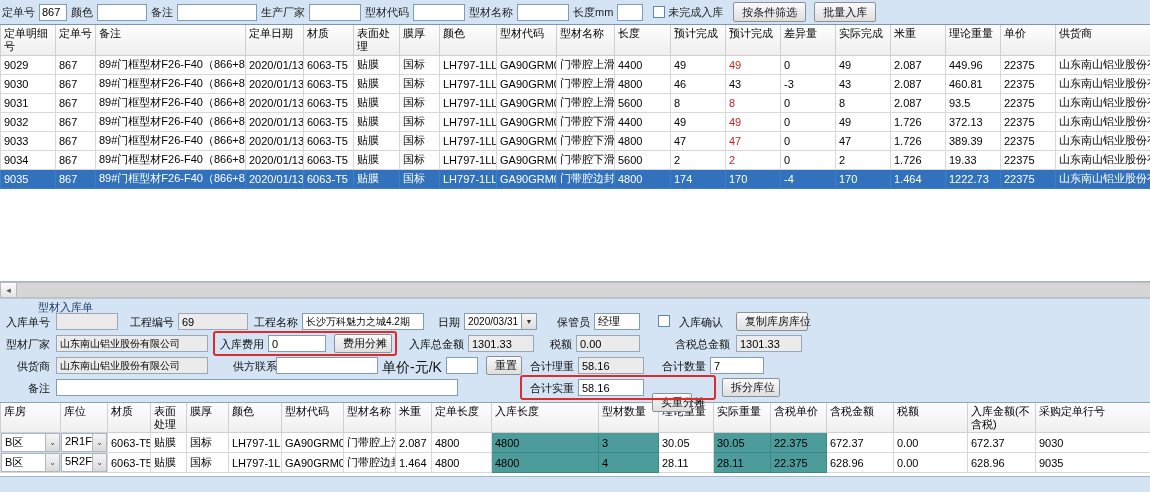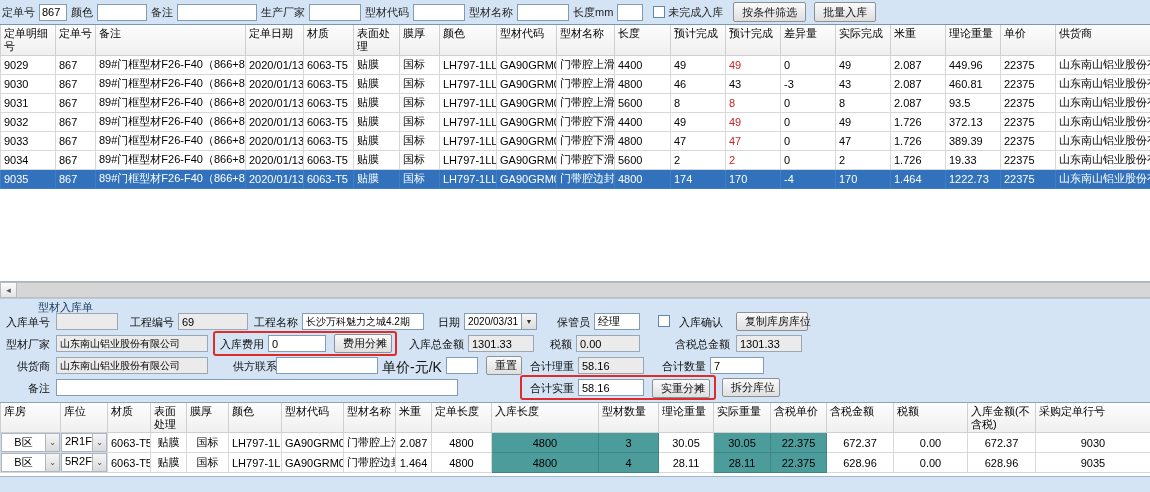--- a/index.html
+++ b/index.html
@@ -54,21 +54,21 @@
   .panel .pbtn{position:absolute;height:19px;}
   .dd-btn{position:absolute;width:15px;height:17px;border:1px solid #7f9db9;border-left:none;
           background:linear-gradient(#f6f6f6,#dcdcdc);font-size:7px;color:#333;
           display:flex;align-items:center;justify-content:center;}
   .blue-lbl{color:#3465a4;}
   .ann-box{position:absolute;border:2px solid var(--ann);border-radius:3px;pointer-events:none;}
 
   
   #receipt-grid-wrap{height:75px;background:#fff;border-top:1px solid #8aa5c0;}
   #receipt-table th{height:28px;}
-  #receipt-table td{height:18px;text-align:center;}
+  #receipt-table td{height:18px;}
   #receipt-table td.teal{background:var(--teal);border-color:#3f8686;}
   #receipt-table td.combo{padding:0;}
   .combo-inner{display:flex;height:100%;align-items:stretch;border:1px solid #a8b8c8;background:#fff;}
   .combo-inner .cv{flex:1;padding:1px 3px;overflow:hidden;white-space:nowrap;}
   .combo-inner .ca{width:14px;background:linear-gradient(#f5f5f5,#dadada);border-left:1px solid #b5b5b5;
        display:flex;align-items:center;justify-content:center;font-size:8px;color:#444;}
 </style>
 </head>
 <body>
 
@@ -341,21 +341,21 @@
     <button class="btn pbtn" style="left:486px;top:57px;width:36px">重置</button>
     <span class="lbl" style="left:526px;top:58px;width:48px">合计理重</span>
     <input class="fld ro" style="left: 578px; top: 58px; width: 66px;" value="58.16">
     <span class="lbl" style="left:658px;top:58px;width:48px">合计数量</span>
     <input class="fld" style="left: 710px; top: 58px; width: 54px;" value="7">
 
     <span class="lbl" style="left:26px;top:80px;width:24px">备注</span>
     <input class="fld" style="left: 56px; top: 80px; width: 402px;" value="">
     <span class="lbl" style="left:526px;top:80px;width:48px">合计实重</span>
     <input class="fld" style="left: 578px; top: 80px; width: 66px;" value="58.16">
-    <button class="btn pbtn" style="left:652px;top:80px;width:58px">实重分摊</button>
+    <button class="btn pbtn" style="left:652px;top:94px;width:40px">实重分摊</button>
     <div class="ann-box" style="left:520px;top:76px;width:196px;height:25px"></div>
     <button class="btn pbtn" style="left:722px;top:79px;width:58px">拆分库位</button>
   </div>
 
   <div class="grid-wrap" id="receipt-grid-wrap">
     <table class="grid" id="receipt-table">
       <colgroup id="receipt-colgroup">
           <col style="width: 60px;">
           <col style="width: 47px;">
           <col style="width: 43px;">

